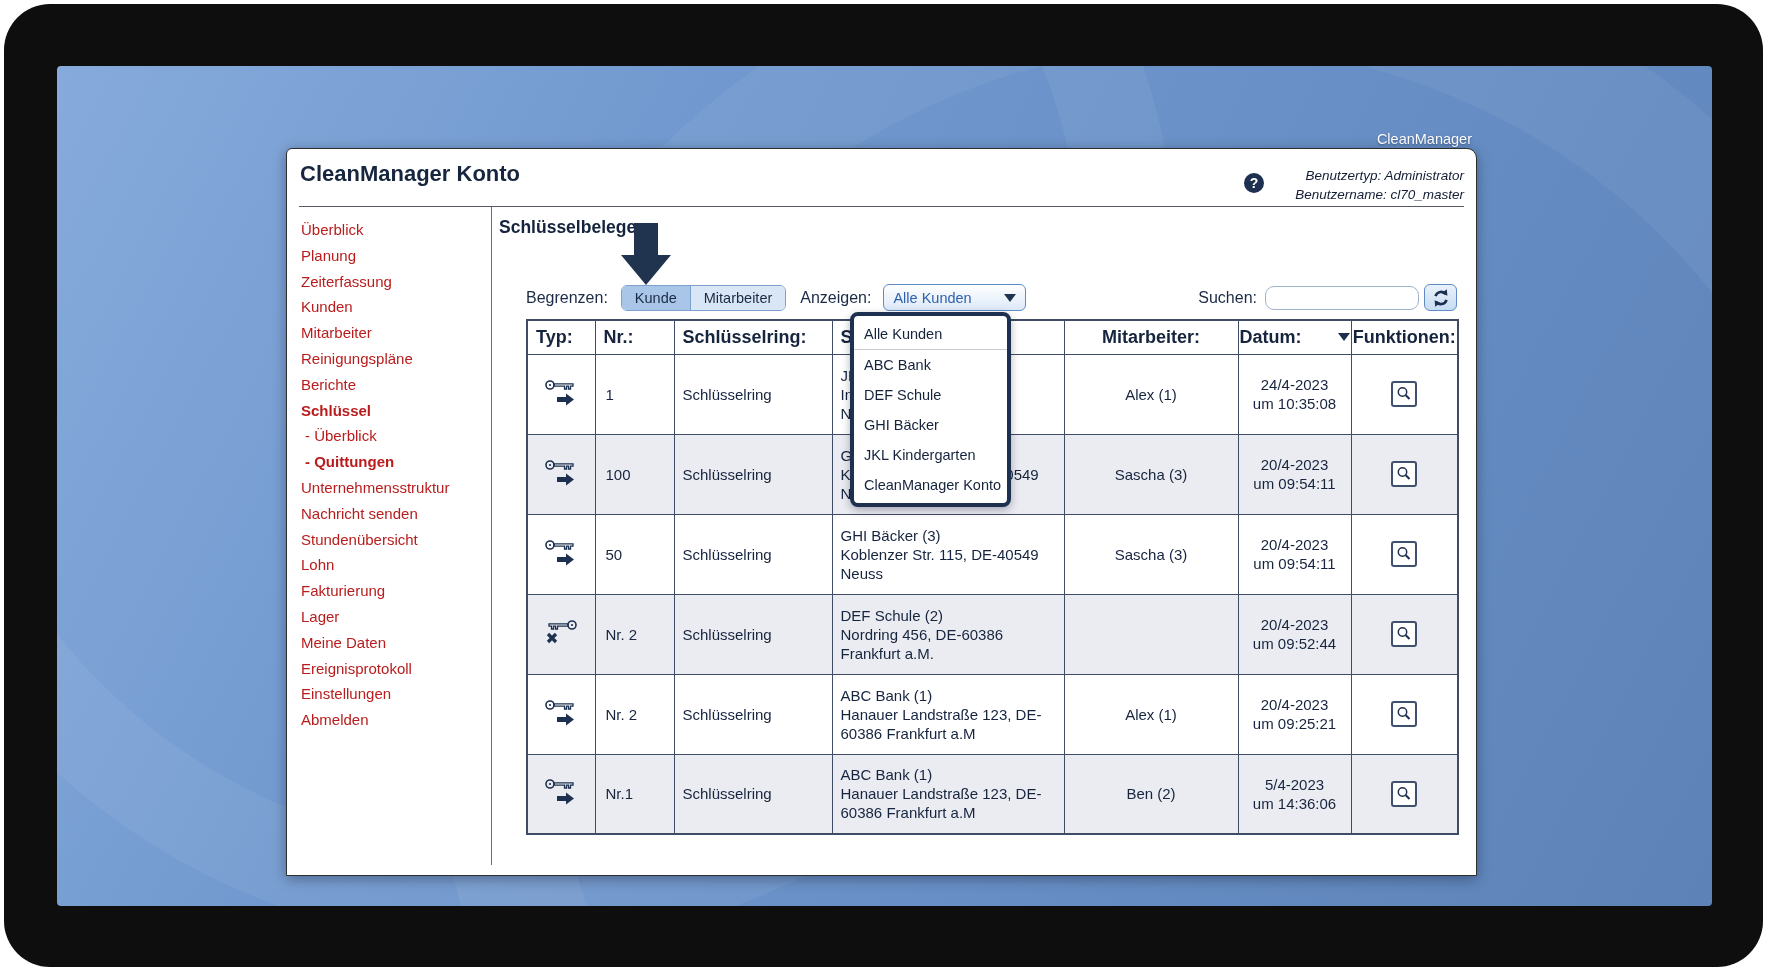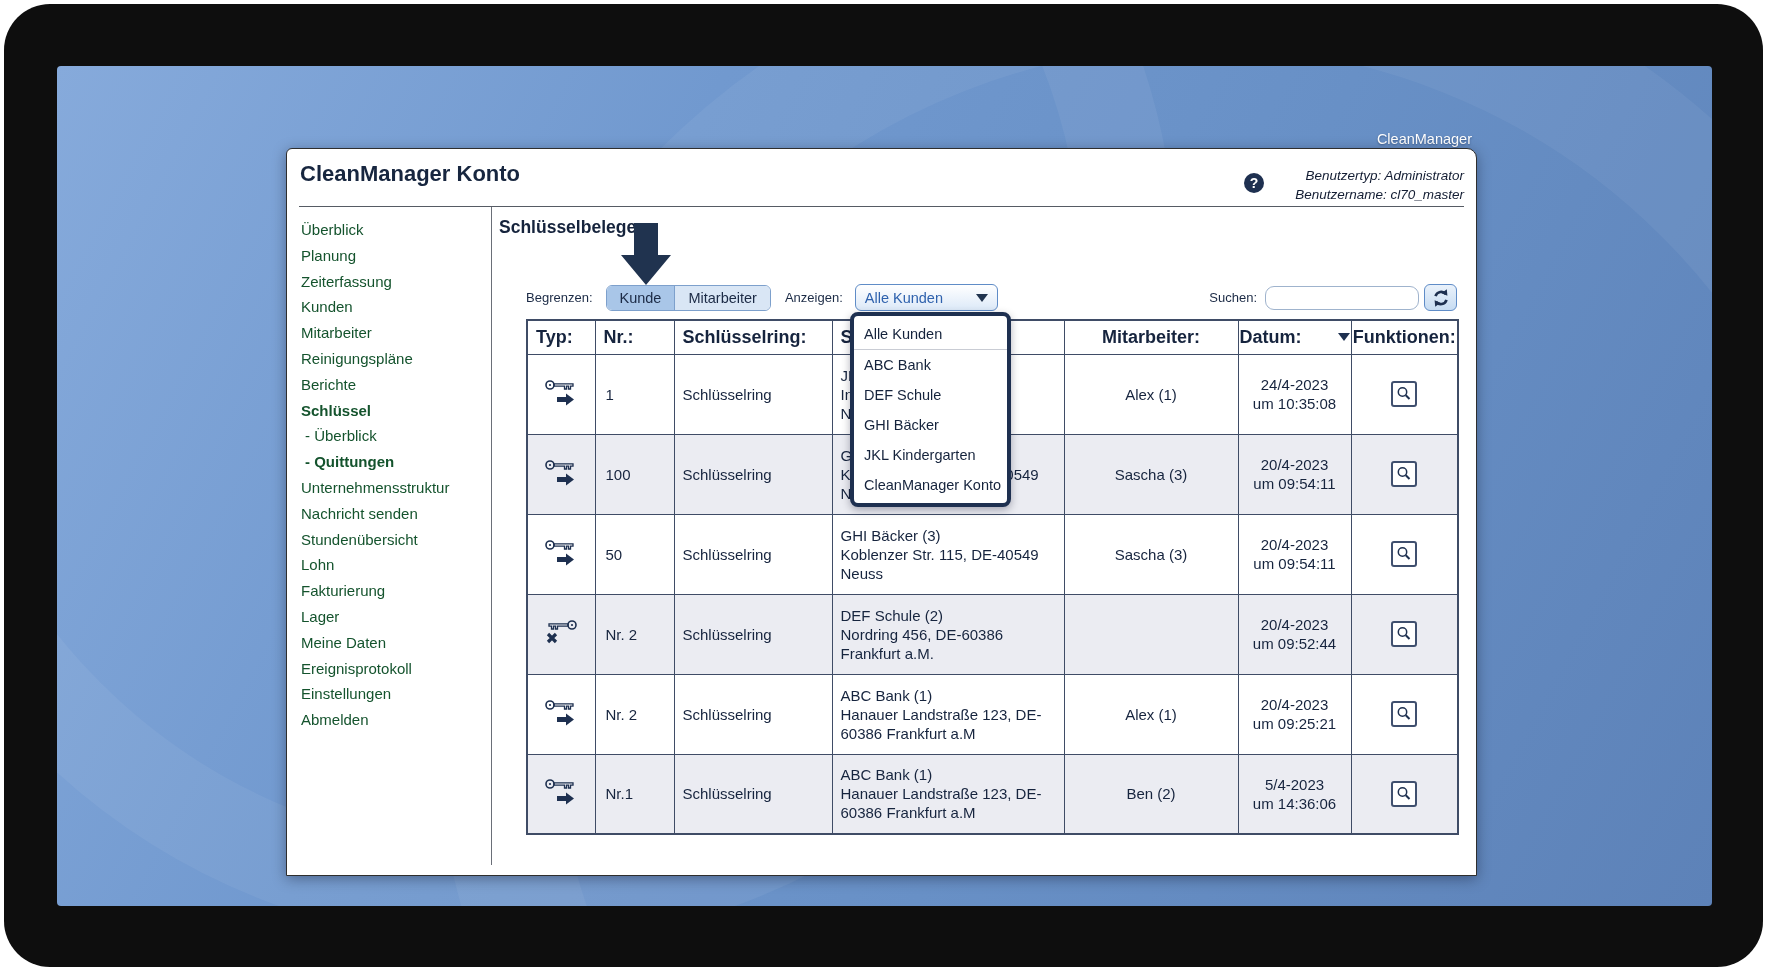--- a/index.html
+++ b/index.html
@@ -21,31 +21,31 @@
   .win-title{position:absolute;left:13px;top:12px;font-size:22px;font-weight:bold;color:#17263f;}
   .help-circle{position:absolute;right:212px;top:24px;width:20px;height:20px;border-radius:50%;
                background:#1e3050;color:#fff;font-size:14px;font-weight:bold;text-align:center;line-height:20px;cursor:pointer;}
   .user-info{position:absolute;right:12px;top:18px;text-align:right;font-style:italic;font-size:13.5px;
              line-height:18.5px;color:#131d33;}
   .h-rule{position:absolute;left:12px;right:12px;top:57px;height:1px;background:#565b64;}
   .win-body{position:relative;height:668px;}
   .v-rule{position:absolute;left:204px;top:0;width:1px;height:658px;background:#6a6f78;}
   
   .sidebar{position:absolute;left:0;top:0;width:204px;padding:10px 0 0 14px;box-sizing:border-box;}
-  .side-item{font-size:15px;line-height:25.8px;color:#14532d;cursor:pointer;white-space:nowrap;}
+  .side-item{font-size:15px;line-height:25.8px;color:#b91c1c;cursor:pointer;white-space:nowrap;}
   .side-item.bold{font-weight:bold;}
   .side-item.sub{padding-left:4px;}
   
   .main{position:absolute;left:204px;top:0;right:0;bottom:0;}
   .page-title{position:absolute;left:8px;top:10px;font-size:17.5px;font-weight:bold;color:#15233c;}
   .big-arrow{position:absolute;left:126px;top:16px;z-index:20;}
   .filter-row{position:absolute;left:35px;top:76px;width:931px;height:29px;display:flex;
               align-items:center;justify-content:space-between;}
   .f-left,.f-right{display:flex;align-items:center;}
-  .f-label{font-size:13px;color:#1b2a45;}
+  .f-label{font-size:16px;color:#1b2a45;}
   .seg{display:flex;border:1px solid #7da0cc;border-radius:6px;overflow:hidden;margin-left:13px;font-size:14.5px;text-align:right;}
   .seg-btn{padding:4px 13px;cursor:pointer;color:#1b2a45;}
   .seg-btn.sel{background:#a9c6e8;}
   .seg-btn.unsel{background:#d9e6f5;border-left:1px solid #7da0cc;}
   .anz-label{margin-left:14px;margin-right:12px;}
   .select{width:143px;height:27px;box-sizing:border-box;display:flex;align-items:center;justify-content:space-between;
           padding:0 9px;background:linear-gradient(#ffffff,#dce9f8);border:1.5px solid #5f8cc7;border-radius:6px;
           color:#2f62ad;font-size:14.5px;cursor:pointer;}
   .caret{width:0;height:0;border-left:6px solid transparent;border-right:6px solid transparent;
          border-top:8px solid #21344f;}

